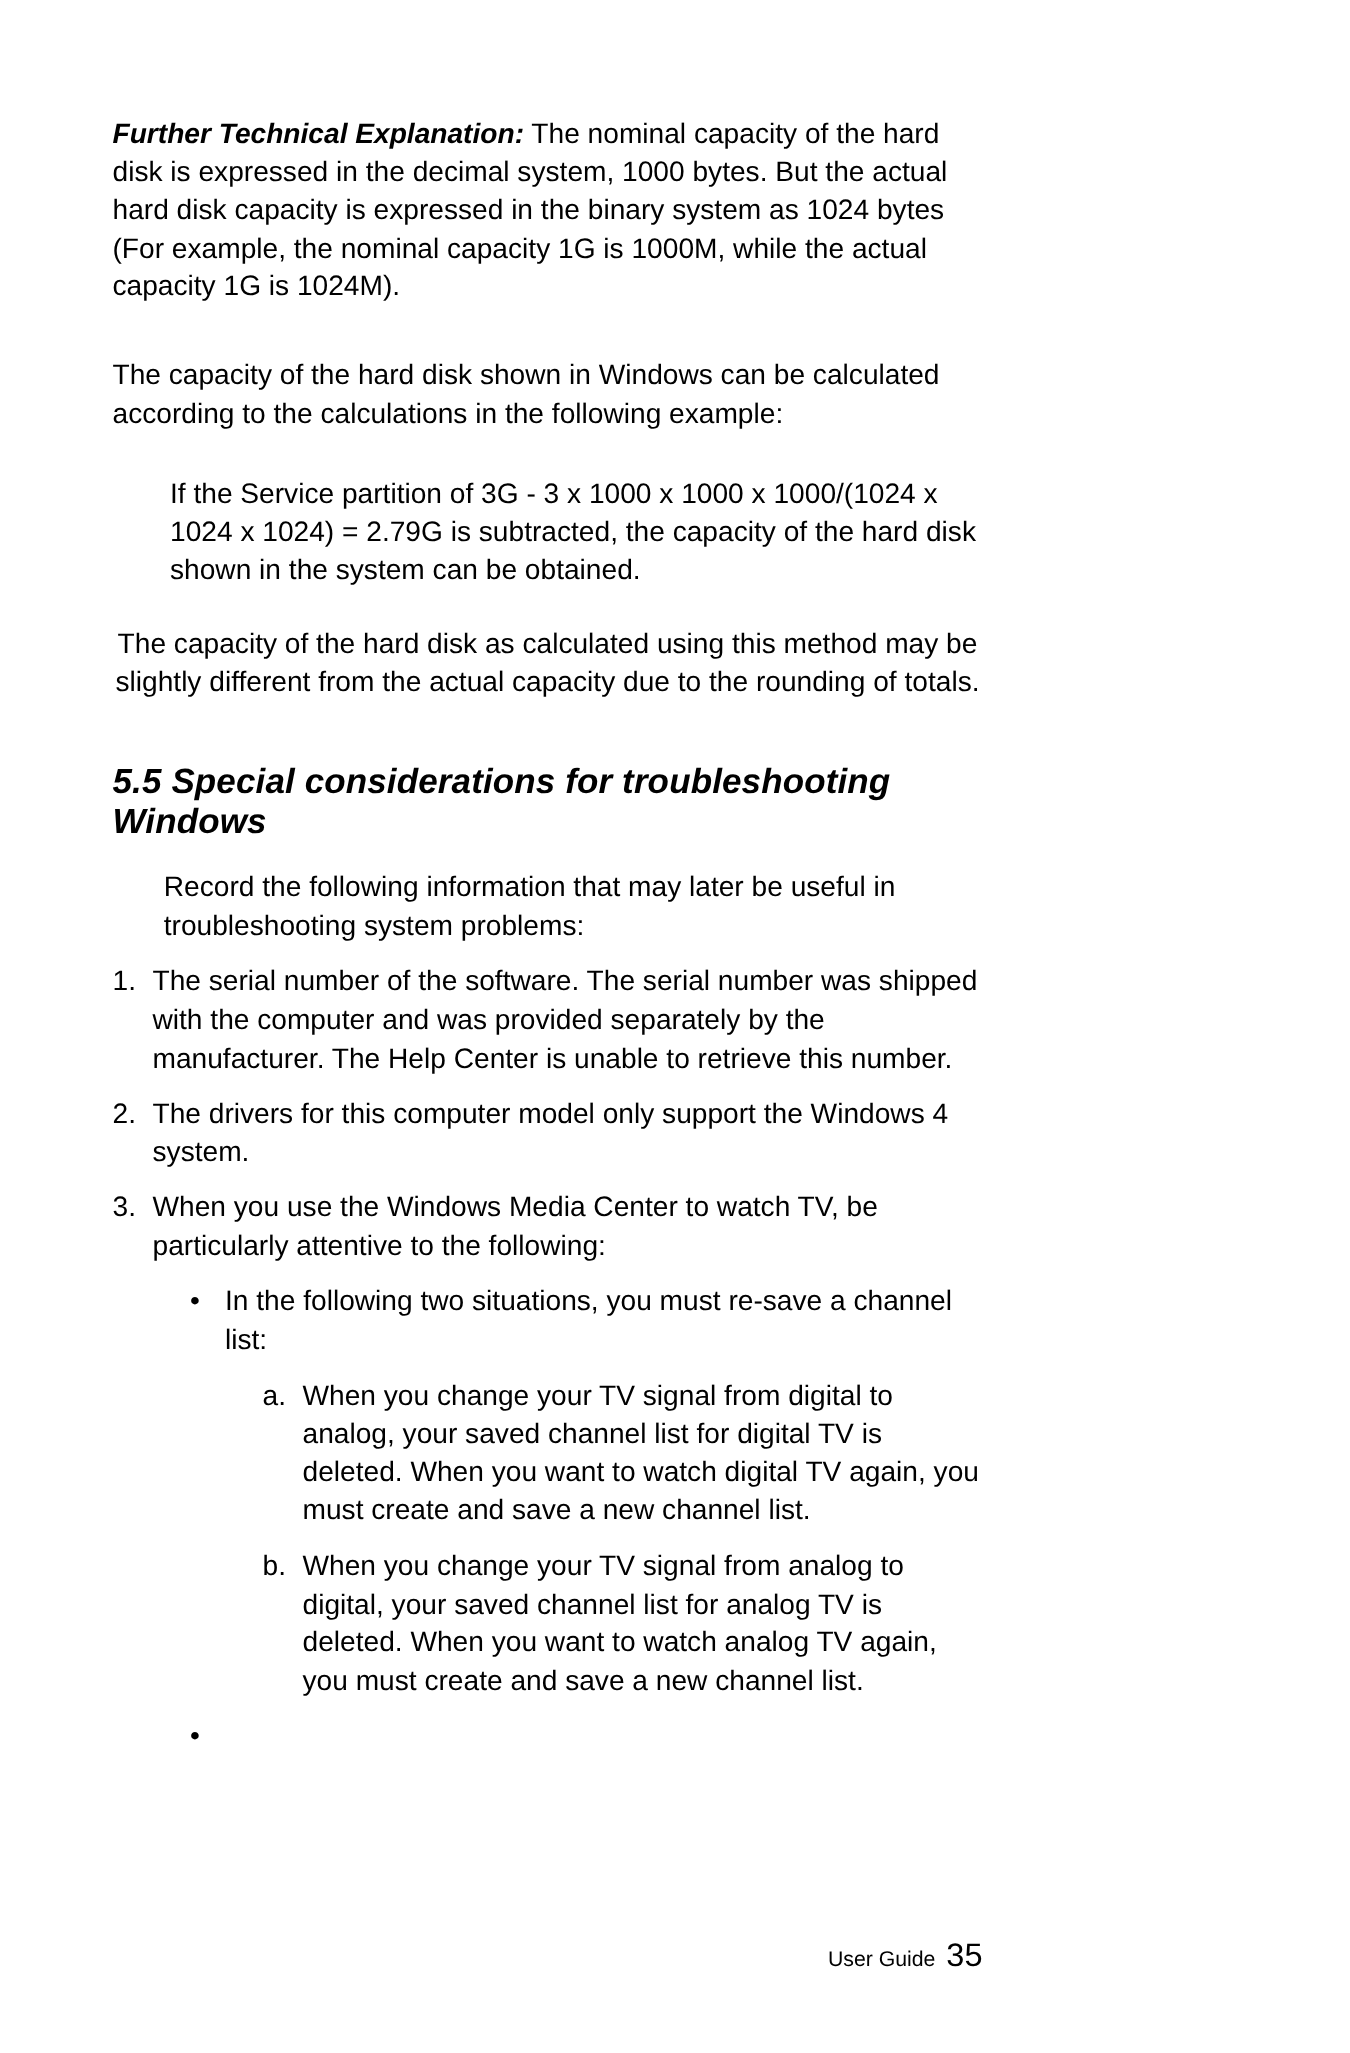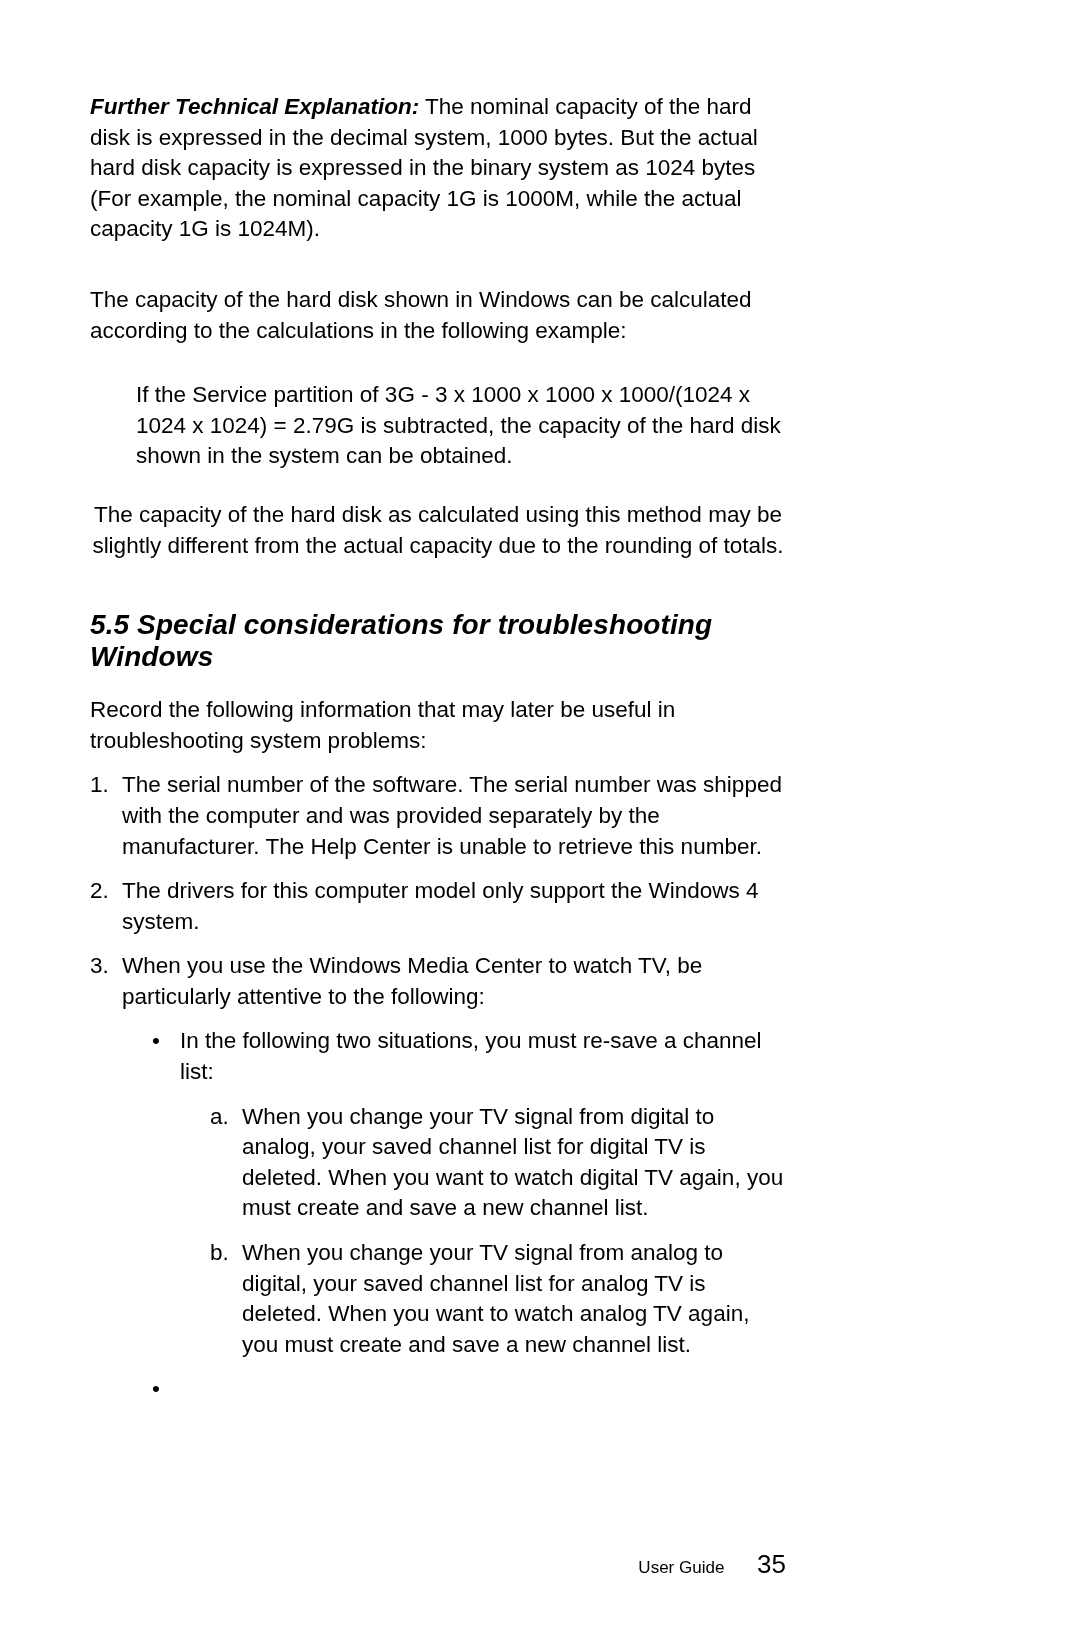--- a/index.html
+++ b/index.html
@@ -40,20 +40,21 @@
   }
   .heading {
     font-size: 28px;
     font-weight: bold;
     margin: 48px 0 0 0;
     letter-spacing: 0.1px;
     font-style: italic;
   }
   .after-heading {
     margin-top: 22px;
+    margin-left: 41px;
   }
   ol.numbered {
     list-style: none;
     padding: 0;
     margin: 14px 0 0 0;
     counter-reset: item;
   }
   ol.numbered > li {
     position: relative;
     padding-left: 32px;
@@ -104,21 +105,21 @@
     top: 0;
   }
   .footer {
     position: absolute;
     bottom: 62px;
     right: 90px;
     font-size: 17px;
   }
   .footer .pagenum {
     font-size: 26px;
-    margin-left: 28px;
+    margin-left: 4px;
     vertical-align: baseline;
   }
 </style>
 </head>
 <body>
 
 <div class="page">
 
   <p class="body-text">
     <span class="label-strong">Further Technical Explanation:</span><span> The nominal capacity of the hard disk is expressed in the decimal system, 1000 bytes. But the actual hard disk capacity is expressed in the binary system as 1024 bytes (For example, the nominal capacity 1G is 1000M, while the actual capacity 1G is 1024M).</span>

